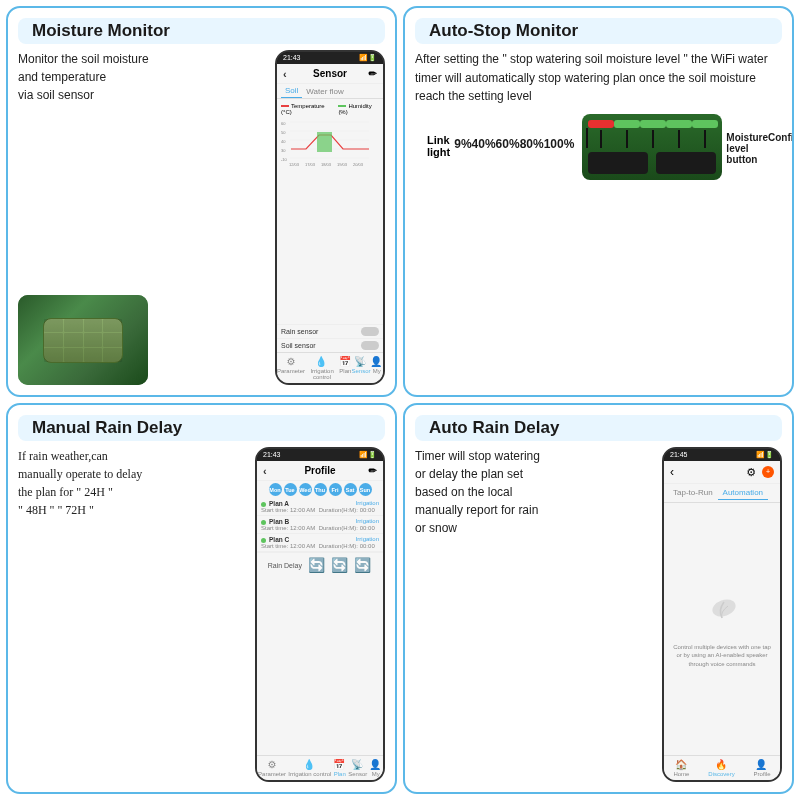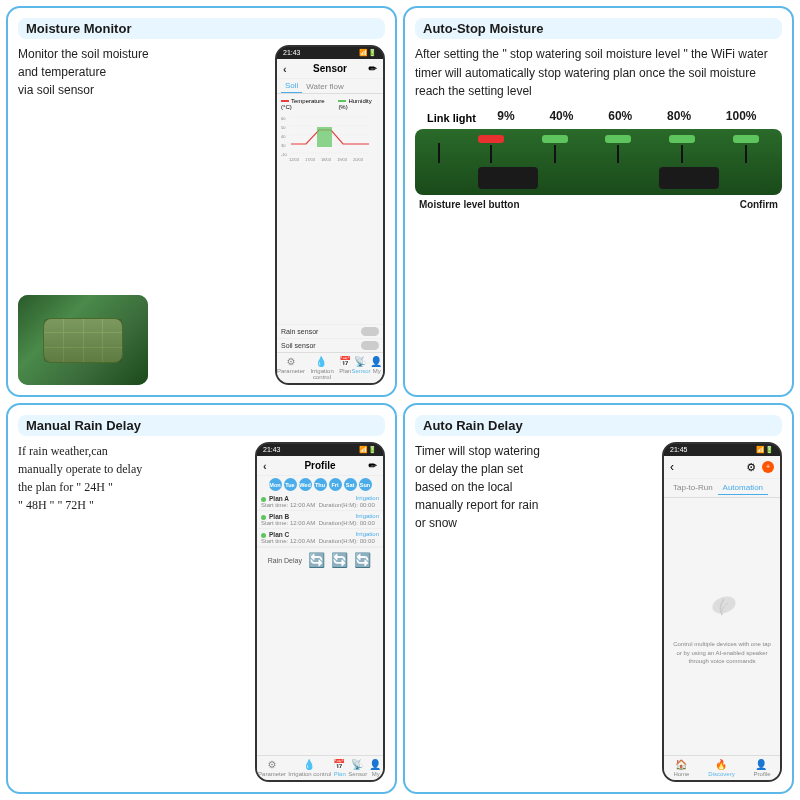--- a/index.html
+++ b/index.html
@@ -23,27 +23,27 @@
       border-radius: 14px;
       border: 2.5px solid #5bb8e8;
       padding: 10px;
       display: flex;
       flex-direction: column;
       position: relative;
       background: #fff;
       overflow: hidden;
     }
     .card-title {
-      font-size: 13px;
+      font-size: 17px;
       font-weight: bold;
       color: #1a1a1a;
       margin-bottom: 6px;
       background: #e8f6ff;
       border-radius: 8px;
-      padding: 3px 8px;
+      padding: 3px 14px;
       display: inline-block;
     }
     .card-body {
       display: flex;
       flex-direction: row;
       gap: 6px;
       flex: 1;
     }
     .card-text {
       font-size: 12px;
@@ -336,21 +336,21 @@
       flex-direction: column;
     }
     .auto-stop-text {
       font-size: 12px;
       color: #222;
       line-height: 1.55;
       margin-bottom: 8px;
     }
     .moisture-section {
       display: flex;
-      flex-direction: column;
+      flex-direction: row;
       align-items: center;
     }
     .pct-labels {
       display: flex;
       justify-content: space-around;
       width: 100%;
       font-size: 12px;
       font-weight: bold;
       color: #1a1a1a;
       margin-bottom: 4px;
@@ -515,21 +515,21 @@
               <span class="phone-nav-icon">👤</span>
               <span>My</span>
             </div>
           </div>
         </div>
       </div>
     </div>
   </div>
 
   <div class="card auto-stop-body">
-    <div class="card-title">Auto-Stop Moisture</div>
+    <div class="card-title">Auto-Stop Monitor</div>
     <div class="auto-stop-text">After setting the " stop watering soil moisture level " the WiFi water timer will automatically stop watering plan once the soil moisture reach the setting level</div>
     <div class="moisture-section">
 
       <div style="display:flex; justify-content:space-between; width:100%; align-items:center; padding: 0 4px; margin-bottom:2px;">
         <span class="link-light-label">Link light</span>
         <div class="pct-labels" style="flex:1; display:flex; justify-content:space-around; padding:0 4px;">
           <span>9%</span>
           <span>40%</span>
           <span>60%</span>
           <span>80%</span>

